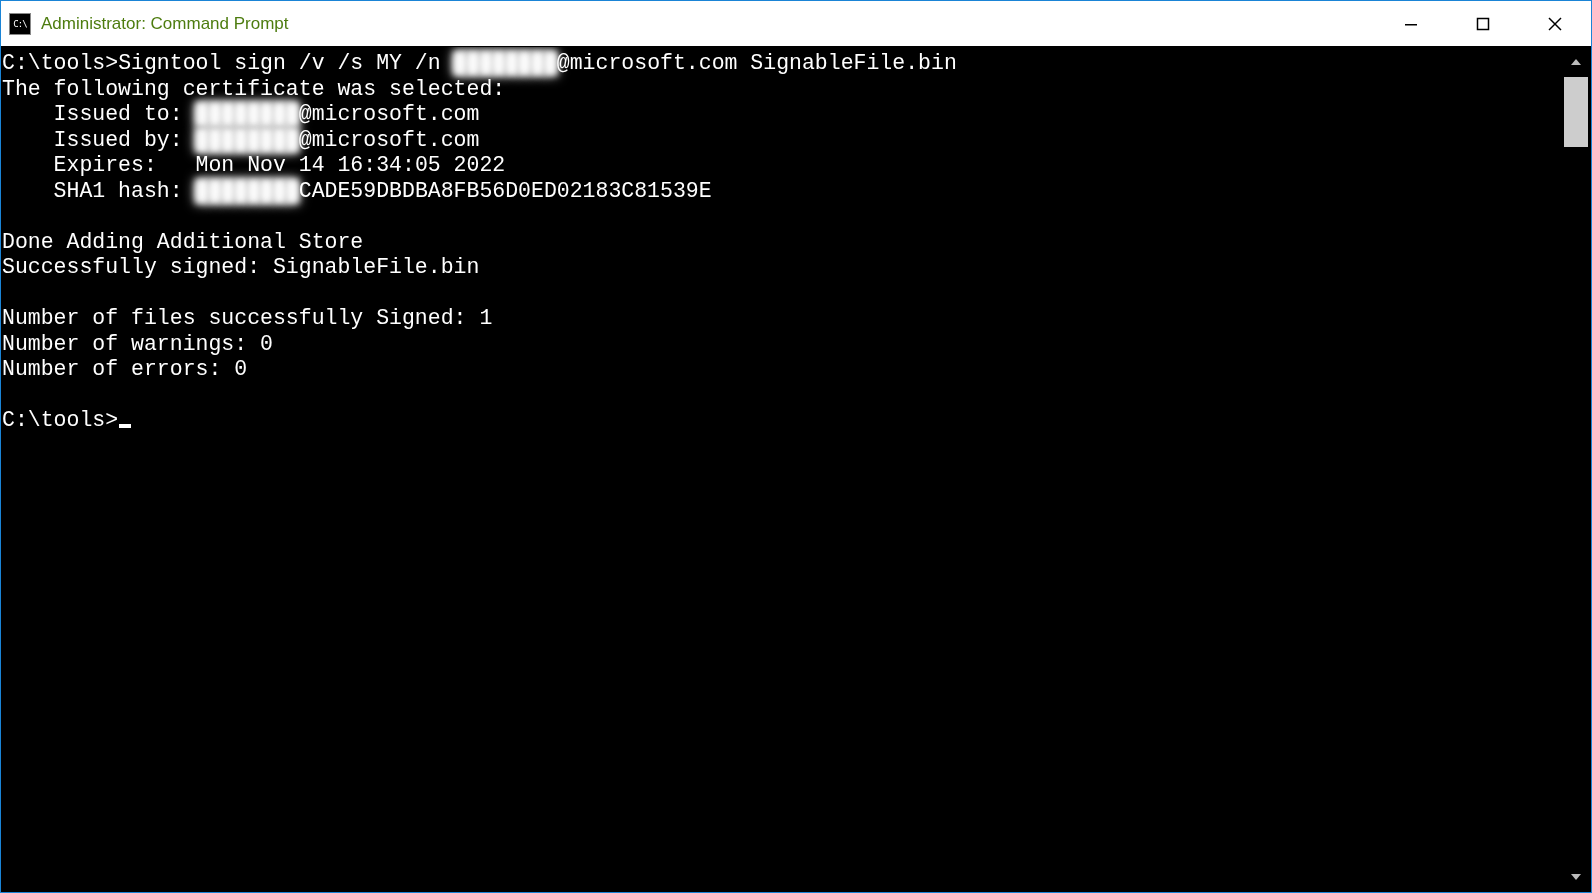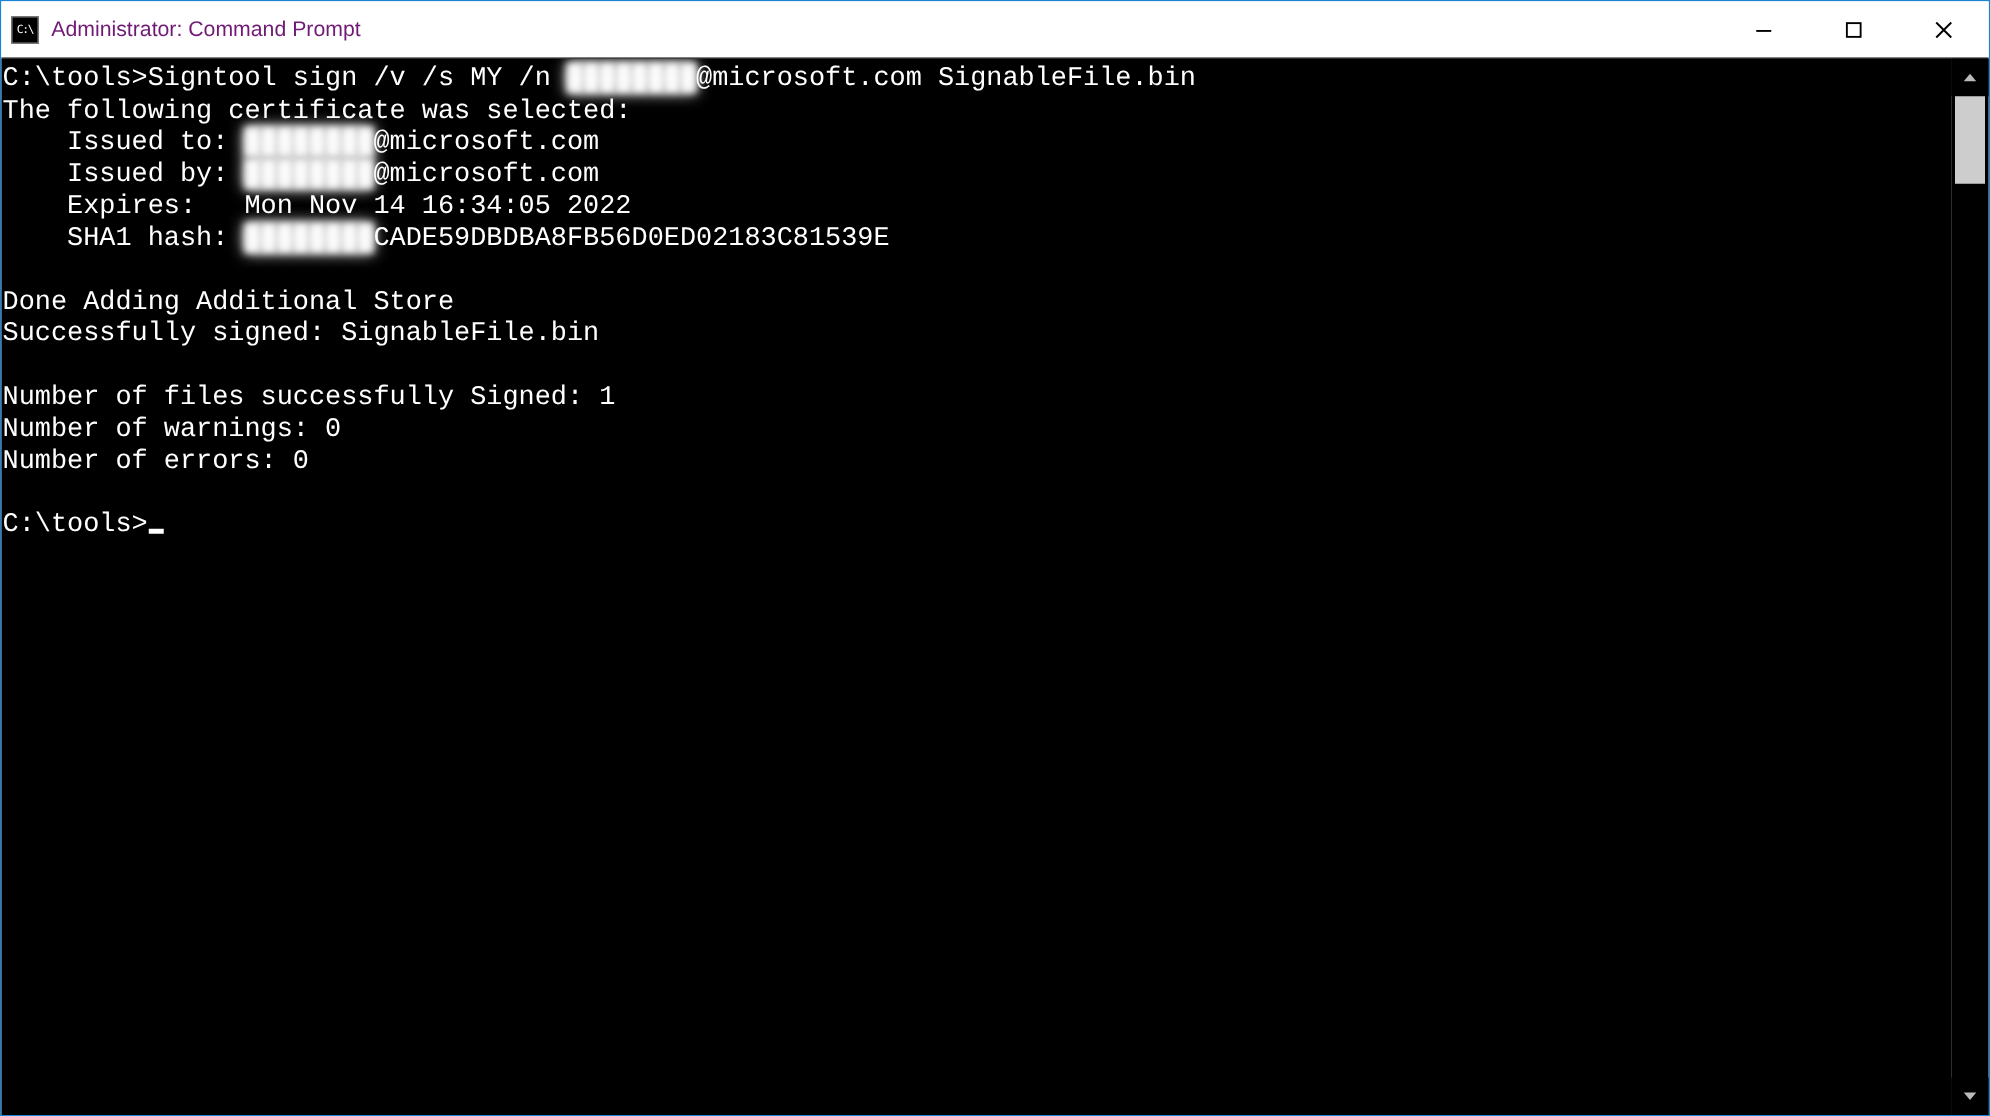--- a/index.html
+++ b/index.html
@@ -32,21 +32,21 @@
     display: flex;
     align-items: center;
     justify-content: center;
     color: #fff;
     font-size: 9px;
     font-family: Consolas, monospace;
     letter-spacing: -1px;
   }
   .title-text {
     font-size: 17px;
-    color: #701a75;
+    color: #4d7c0f;
     flex: 1;
   }
   .win-controls {
     display: flex;
     height: 100%;
   }
   .win-btn {
     width: 72px;
     height: 100%;
     display: flex;

